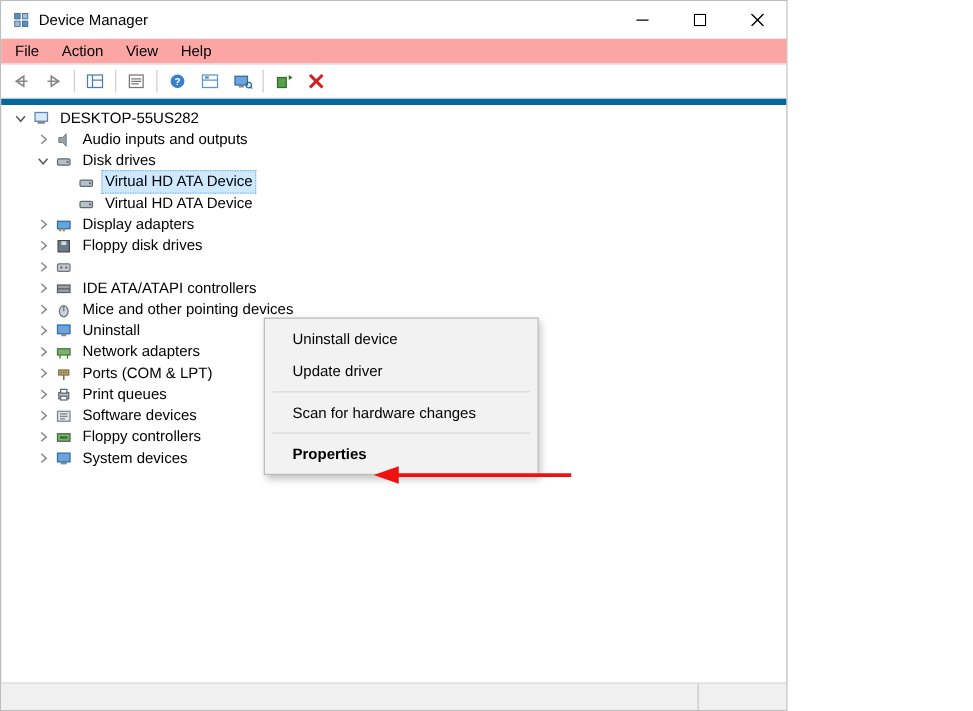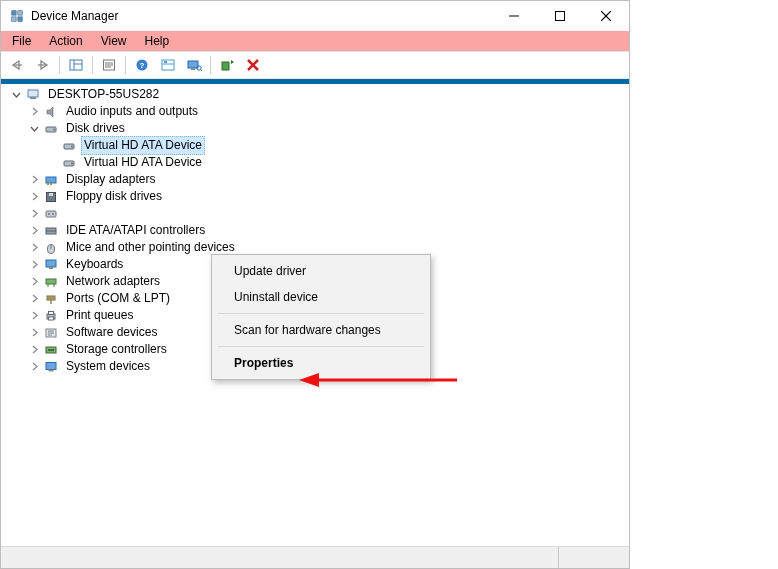--- a/index.html
+++ b/index.html
@@ -410,21 +410,21 @@
             <svg width="9" height="9">
               <path d="M3 1 L7 4.5 L3 8" fill="none" stroke="#888" stroke-width="1.2"></path>
             </svg>
           </span>
         <span class="node-icon">
             <svg width="14" height="14">
               <rect x="2" y="2" width="10" height="7" fill="#6aa5df" stroke="#2b6ca9"></rect>
               <rect x="5" y="9" width="4" height="2" fill="#888"></rect>
             </svg>
           </span>
-        <span class="node-label">Keyboards</span>
+        <span class="node-label">Uninstall</span>
       </div>
 
       <div class="node indent1">
         <span class="expander">
             <svg width="9" height="9">
               <path d="M3 1 L7 4.5 L3 8" fill="none" stroke="#888" stroke-width="1.2"></path>
             </svg>
           </span>
         <span class="node-icon">
             <svg width="14" height="14">
@@ -493,43 +493,43 @@
             <svg width="9" height="9">
               <path d="M3 1 L7 4.5 L3 8" fill="none" stroke="#888" stroke-width="1.2"></path>
             </svg>
           </span>
         <span class="node-icon">
             <svg width="14" height="14">
               <rect x="2" y="4" width="10" height="6" fill="#7cb074" stroke="#3c6d33"></rect>
               <rect x="4" y="6" width="6" height="2" fill="#3c6d33"></rect>
             </svg>
           </span>
-        <span class="node-label">Storage controllers</span>
+        <span class="node-label">Floppy controllers</span>
       </div>
 
       <div class="node indent1">
         <span class="expander">
             <svg width="9" height="9">
               <path d="M3 1 L7 4.5 L3 8" fill="none" stroke="#888" stroke-width="1.2"></path>
             </svg>
           </span>
         <span class="node-icon">
             <svg width="14" height="14">
               <rect x="2" y="2.5" width="10" height="7" fill="#6aa5df" stroke="#2b6ca9"></rect>
               <rect x="4.5" y="9.5" width="5" height="2" fill="#888"></rect>
             </svg>
           </span>
         <span class="node-label">System devices</span>
       </div>
 
     </div>
 
     <div class="context-menu">
+      <div class="cm-item">Uninstall device</div>
       <div class="cm-item">Update driver</div>
-      <div class="cm-item">Uninstall device</div>
       <div class="cm-sep"></div>
       <div class="cm-item">Scan for hardware changes</div>
       <div class="cm-sep"></div>
       <div class="cm-item bold">Properties</div>
     </div>
 
     <div class="annotation-arrow">
       <svg width="170" height="20">
         <line x1="18" y1="10" x2="160" y2="10" stroke="#e11" stroke-width="3"></line>
         <polygon points="2,10 22,3 22,17" fill="#e11"></polygon>

